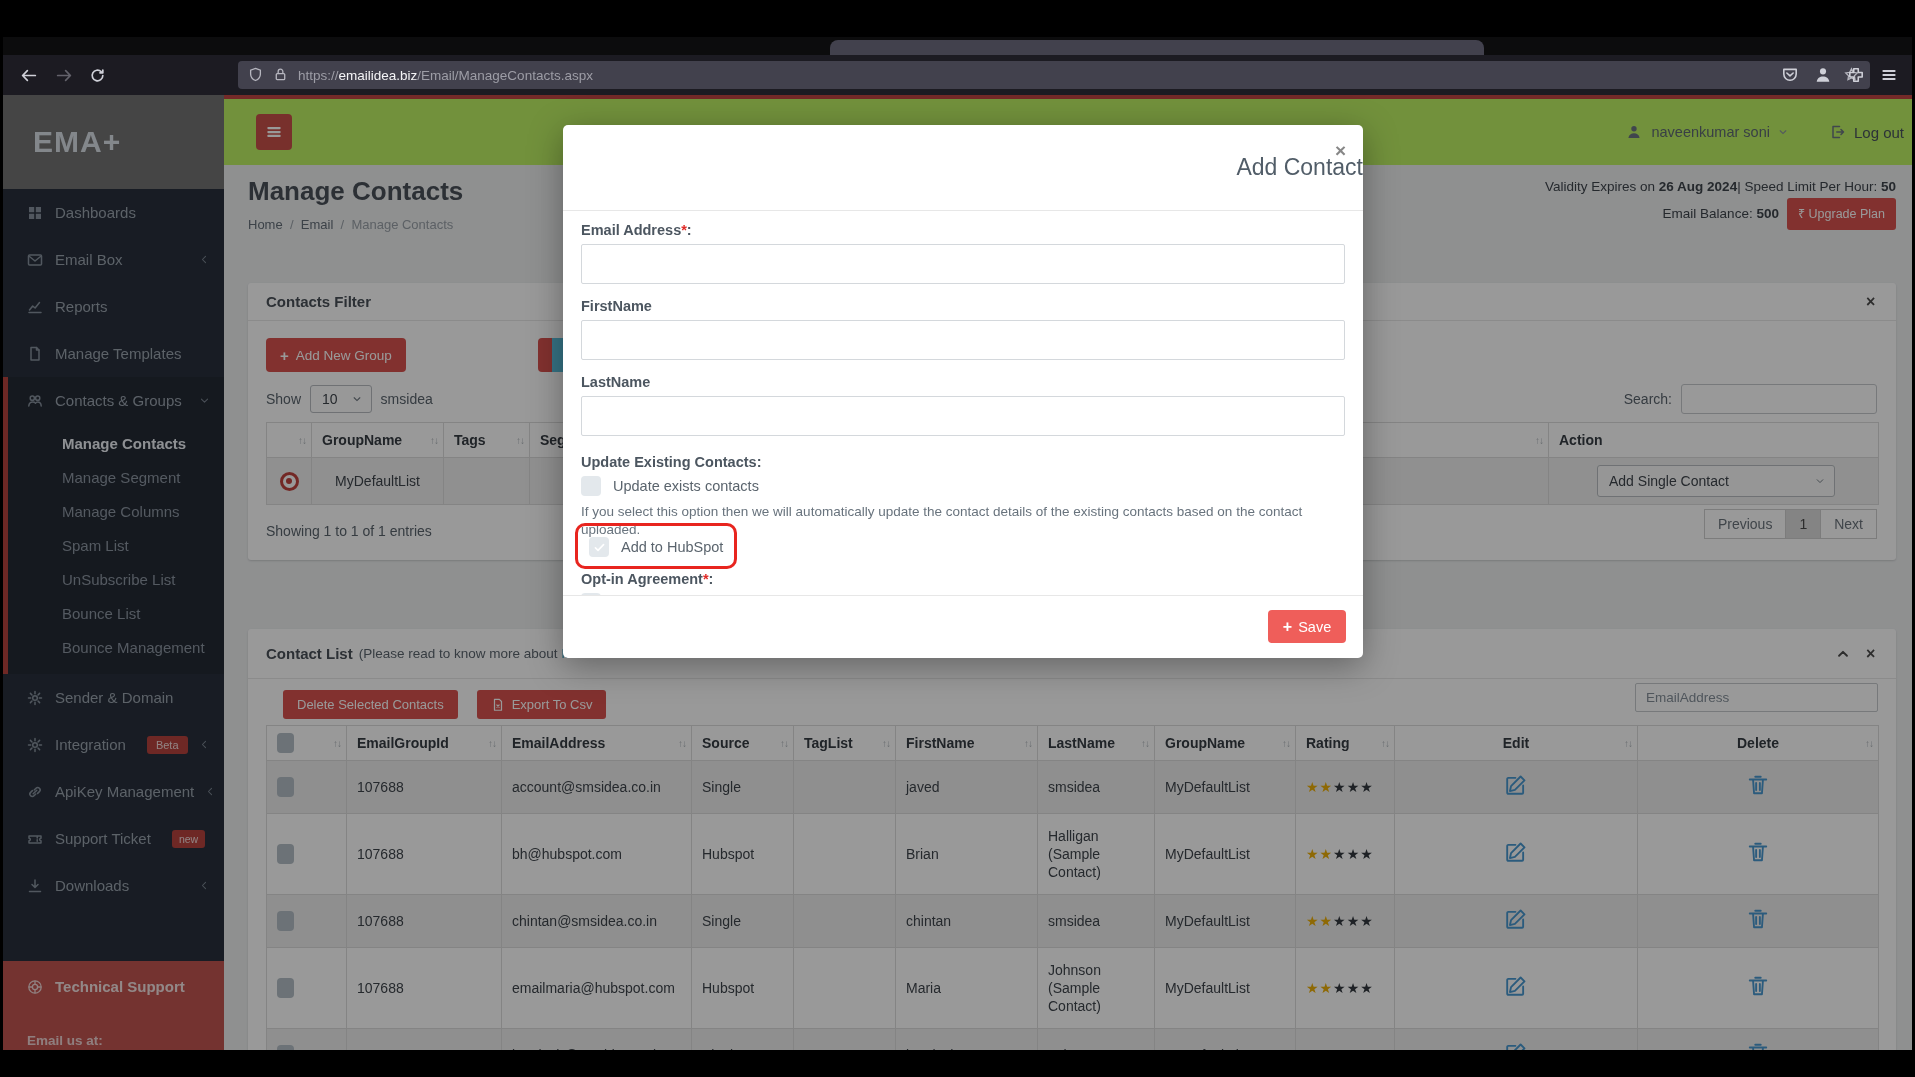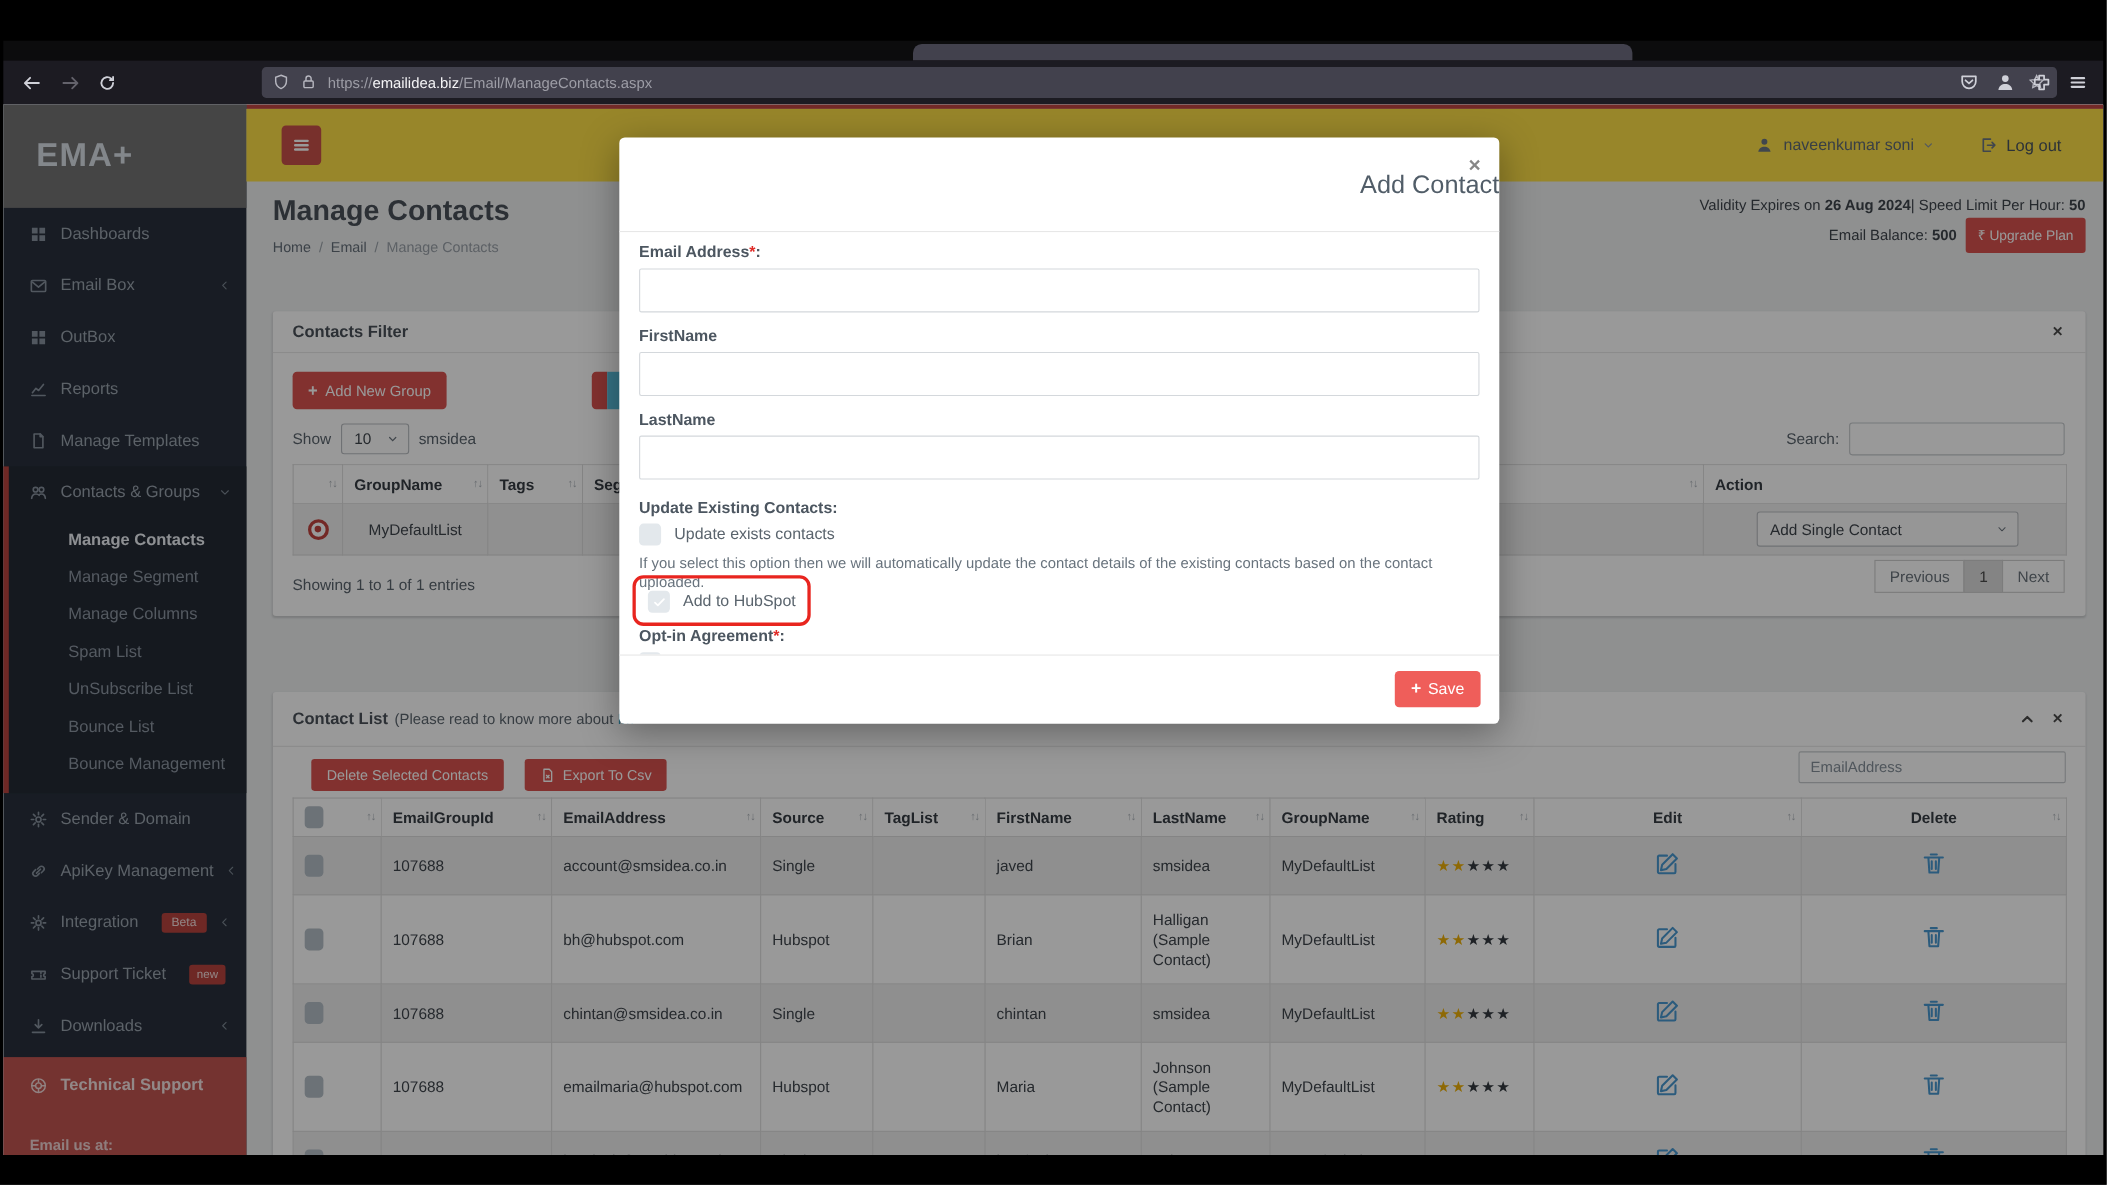--- a/index.html
+++ b/index.html
@@ -44,21 +44,21 @@
   .sn-sub { padding:2px 0 10px; }
   .sn-subitem { height:34px; display:flex; align-items:center; padding-left:54px; font-size:15px; color:#8d96a2; }
   .sn-subitem.active { color:#edf1f6; font-weight:bold; }
   .support { position:absolute; left:0; right:0; top:866px; height:200px; background:#c25551; color:#f2dcdc; padding:17px 0 0 24px; }
   .support-row { display:flex; align-items:center; gap:11px; font-size:15px; font-weight:bold; color:#f4e3e2; }
   .support-row .icn { width:17px; height:16px; display:flex; color:#f0d8d7; }
   .mailus { margin-top:38px; font-weight:bold; font-size:13.5px; color:#efd3d2; }
 
   
   .main { position:absolute; left:221px; top:4px; right:0; bottom:0; }
-  .topbar { height:66px; background:#fde047; display:flex; align-items:center; padding:0 38px 0 32px;gap:12px; }
+  .topbar { height:66px; background:#bef264; display:flex; align-items:center; padding:0 8px 0 32px;gap:12px; }
   .menu-toggle { width:36px; height:36px; background:#c9504a; border-radius:4px; color:#fff; display:flex; align-items:center; justify-content:center; }
   .menu-toggle svg { width:18px; height:18px; }
   .topbar-right { margin-left:auto; display:flex; align-items:center; color:#5f6a74; font-size:14.5px; }
   .user-chip { display:flex; align-items:center; gap:8px; }
   .user-chip .icn, .logout .icn { width:17px; height:17px; display:flex; color:#6b7680; }
   .user-chip .chev2 { width:10px; height:10px; display:flex; color:#8a949e; }
   .chev2 svg { width:10px; height:10px; }
   .logout { display:flex; align-items:center; gap:7px; margin-left:42px; font-size:15px; color:#4a545e; }
 
   .page-head { display:flex; justify-content:space-between; padding:11px 16px 0 24px; }
@@ -240,28 +240,20 @@
             </span>
             <span class="sn-label">Email Box</span>
             <span class="chev">
               <svg viewBox="0 0 16 16" fill="none" stroke="currentColor" stroke-width="1.5" stroke-linecap="round" stroke-linejoin="round">
                 <path d="M9.5 3.5L5 8l4.5 4.5"></path>
               </svg>
             </span>
           </div>
           <div class="sn-item">
             <span class="icn">
-              <svg viewBox="0 0 16 16" fill="currentColor">
-                <path d="M2 2h5.2v5.2H2zM8.8 2H14v5.2H8.8zM2 8.8h5.2V14H2zM8.8 8.8H14V14H8.8z"></path>
-              </svg>
-            </span>
-            <span class="sn-label">OutBox</span>
-          </div>
-          <div class="sn-item">
-            <span class="icn">
               <svg viewBox="0 0 16 16" fill="none" stroke="currentColor" stroke-width="1.5" stroke-linecap="round" stroke-linejoin="round">
                 <path d="M2 13.5h12"></path>
                 <path d="M2.5 11l3.2-4 2.4 2 4.4-5.5"></path>
               </svg>
             </span>
             <span class="sn-label">Reports</span>
           </div>
           <div class="sn-item">
             <span class="icn">
               <svg viewBox="0 0 16 16" fill="none" stroke="currentColor" stroke-width="1.5" stroke-linecap="round" stroke-linejoin="round">
@@ -303,41 +295,41 @@
               <svg viewBox="0 0 16 16" fill="none" stroke="currentColor" stroke-width="1.5" stroke-linecap="round" stroke-linejoin="round">
                 <circle cx="8" cy="8" r="2.3"></circle>
                 <path d="M8 1.5v2.2M8 12.3v2.2M1.5 8h2.2M12.3 8h2.2M3.4 3.4L5 5M11 11l1.6 1.6M12.6 3.4L11 5M5 11l-1.6 1.6"></path>
               </svg>
             </span>
             <span class="sn-label">Sender &amp; Domain</span>
           </div>
           <div class="sn-item">
             <span class="icn">
               <svg viewBox="0 0 16 16" fill="none" stroke="currentColor" stroke-width="1.5" stroke-linecap="round" stroke-linejoin="round">
+                <circle cx="8" cy="8" r="2.3"></circle>
+                <path d="M8 1.5v2.2M8 12.3v2.2M1.5 8h2.2M12.3 8h2.2M3.4 3.4L5 5M11 11l1.6 1.6M12.6 3.4L11 5M5 11l-1.6 1.6"></path>
+              </svg>
+            </span>
+            <span class="sn-label">Integration</span>
+            <span class="badge badge-beta">Beta</span>
+            <span class="chev">
+              <svg viewBox="0 0 16 16" fill="none" stroke="currentColor" stroke-width="1.5" stroke-linecap="round" stroke-linejoin="round">
+                <path d="M9.5 3.5L5 8l4.5 4.5"></path>
+              </svg>
+            </span>
+          </div>
+          <div class="sn-item">
+            <span class="icn">
+              <svg viewBox="0 0 16 16" fill="none" stroke="currentColor" stroke-width="1.5" stroke-linecap="round" stroke-linejoin="round">
                 <path d="M6.2 9.8l3.6-3.6"></path>
                 <path d="M5.4 6.6L3.6 8.4a2.4 2.4 0 103.4 3.4l1.8-1.8"></path>
                 <path d="M10.6 9.4l1.8-1.8a2.4 2.4 0 10-3.4-3.4L7.2 6"></path>
               </svg>
             </span>
             <span class="sn-label">ApiKey Management</span>
-            <span class="chev">
-              <svg viewBox="0 0 16 16" fill="none" stroke="currentColor" stroke-width="1.5" stroke-linecap="round" stroke-linejoin="round">
-                <path d="M9.5 3.5L5 8l4.5 4.5"></path>
-              </svg>
-            </span>
-          </div>
-          <div class="sn-item">
-            <span class="icn">
-              <svg viewBox="0 0 16 16" fill="none" stroke="currentColor" stroke-width="1.5" stroke-linecap="round" stroke-linejoin="round">
-                <circle cx="8" cy="8" r="2.3"></circle>
-                <path d="M8 1.5v2.2M8 12.3v2.2M1.5 8h2.2M12.3 8h2.2M3.4 3.4L5 5M11 11l1.6 1.6M12.6 3.4L11 5M5 11l-1.6 1.6"></path>
-              </svg>
-            </span>
-            <span class="sn-label">Integration</span>
-            <span class="badge badge-beta">Beta</span>
             <span class="chev">
               <svg viewBox="0 0 16 16" fill="none" stroke="currentColor" stroke-width="1.5" stroke-linecap="round" stroke-linejoin="round">
                 <path d="M9.5 3.5L5 8l4.5 4.5"></path>
               </svg>
             </span>
           </div>
           <div class="sn-item">
             <span class="icn">
               <svg viewBox="0 0 16 16" fill="none" stroke="currentColor" stroke-width="1.5" stroke-linecap="round" stroke-linejoin="round">
                 <path d="M2 5h12v2.2a1.3 1.3 0 000 2.6V12H2V9.8a1.3 1.3 0 000-2.6z"></path>

